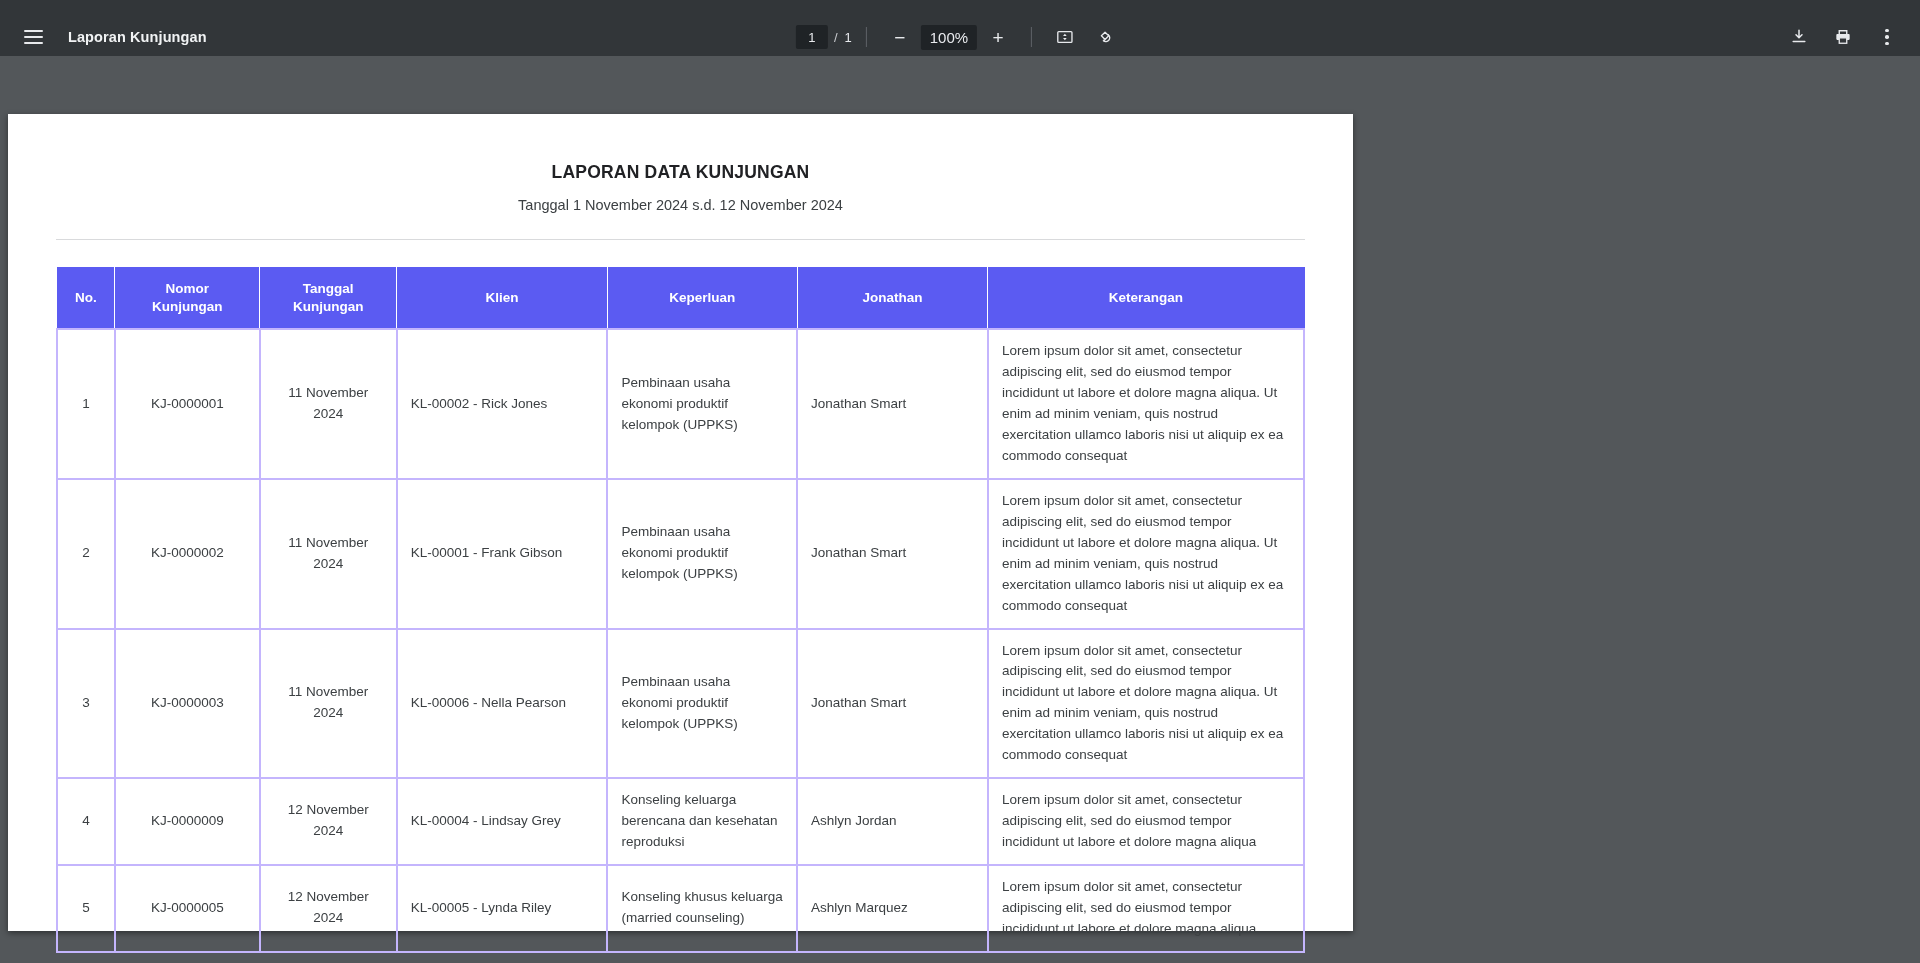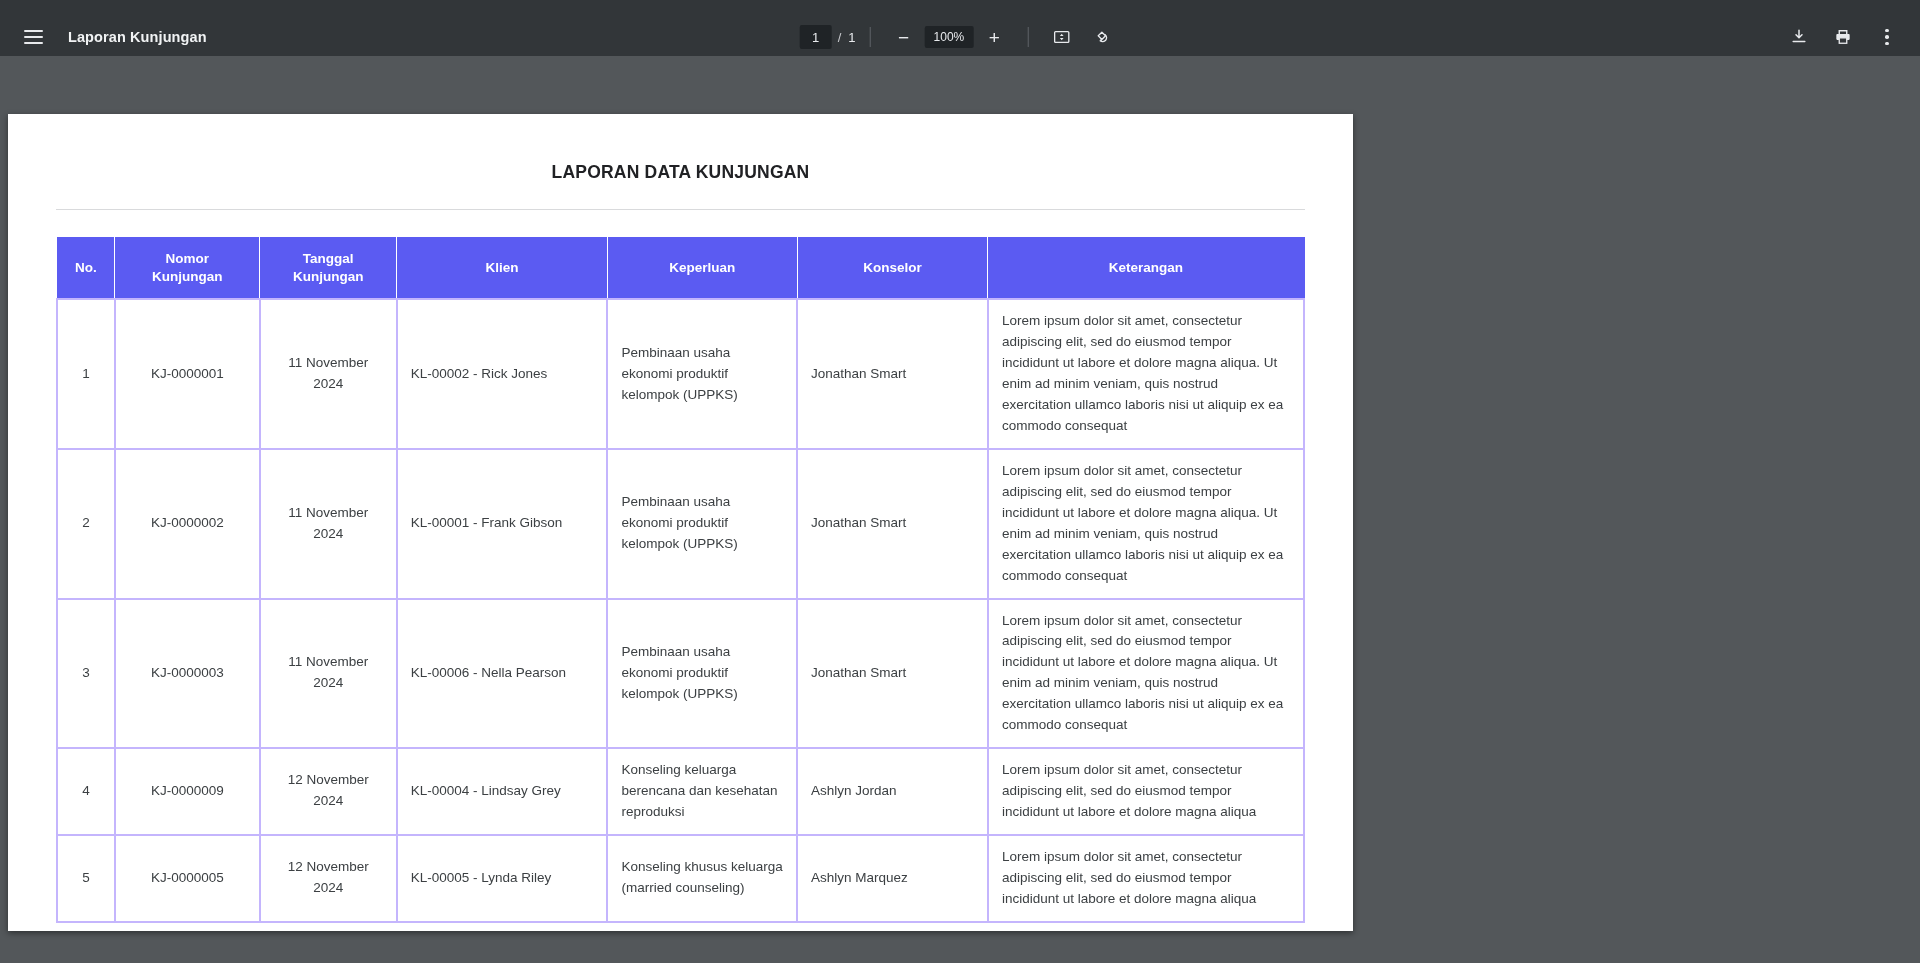--- a/index.html
+++ b/index.html
@@ -89,21 +89,21 @@
   .tb-divider {
     width: 1px;
     height: 20px;
     background: #5f6368;
     margin: 0 12px;
   }
 
   .zoom-pct {
     background: #1f2326;
     border-radius: 2px;
-    font-size: 12px;
+    font-size: 15px;
     color: #e8eaed;
     padding: 4px 9px;
     min-width: 46px;
     text-align: center;
   }
 
   .sym { font-size: 19px; line-height: 1; color: #e8eaed; }
 
   .tb-right {
     position: absolute;
@@ -262,31 +262,32 @@
           <i></i>
       </span>
     </div>
   </div>
 </div>
 
 <div class="viewer">
   <div class="page">
 
     <div class="rpt-title">LAPORAN DATA KUNJUNGAN</div>
+    <div class="rpt-subtitle">Tanggal 1 November 2024 s.d. 12 November 2024</div>
     <div class="rpt-rule"></div>
 
     <table class="report">
       <thead>
         <tr>
           <th class="col-no"><span>No.</span></th>
           <th class="col-nomor"><span>Nomor</span><br><span>Kunjungan</span></th>
           <th class="col-tgl"><span>Tanggal</span><br><span>Kunjungan</span></th>
           <th class="col-klien"><span>Klien</span></th>
           <th class="col-kep"><span>Keperluan</span></th>
-          <th class="col-kons"><span>Konselor</span></th>
+          <th class="col-kons"><span>Jonathan</span></th>
           <th class="col-ket"><span>Keterangan</span></th>
         </tr>
       </thead>
       <tbody id="table-body">
           <tr>
             <td class="col-no">1</td>
             <td class="col-nomor">KJ-0000001</td>
             <td class="col-tgl">11 November 2024</td>
             <td class="col-klien">KL-00002 - Rick Jones</td>
             <td class="col-kep">Pembinaan usaha ekonomi produktif kelompok (UPPKS)</td>

